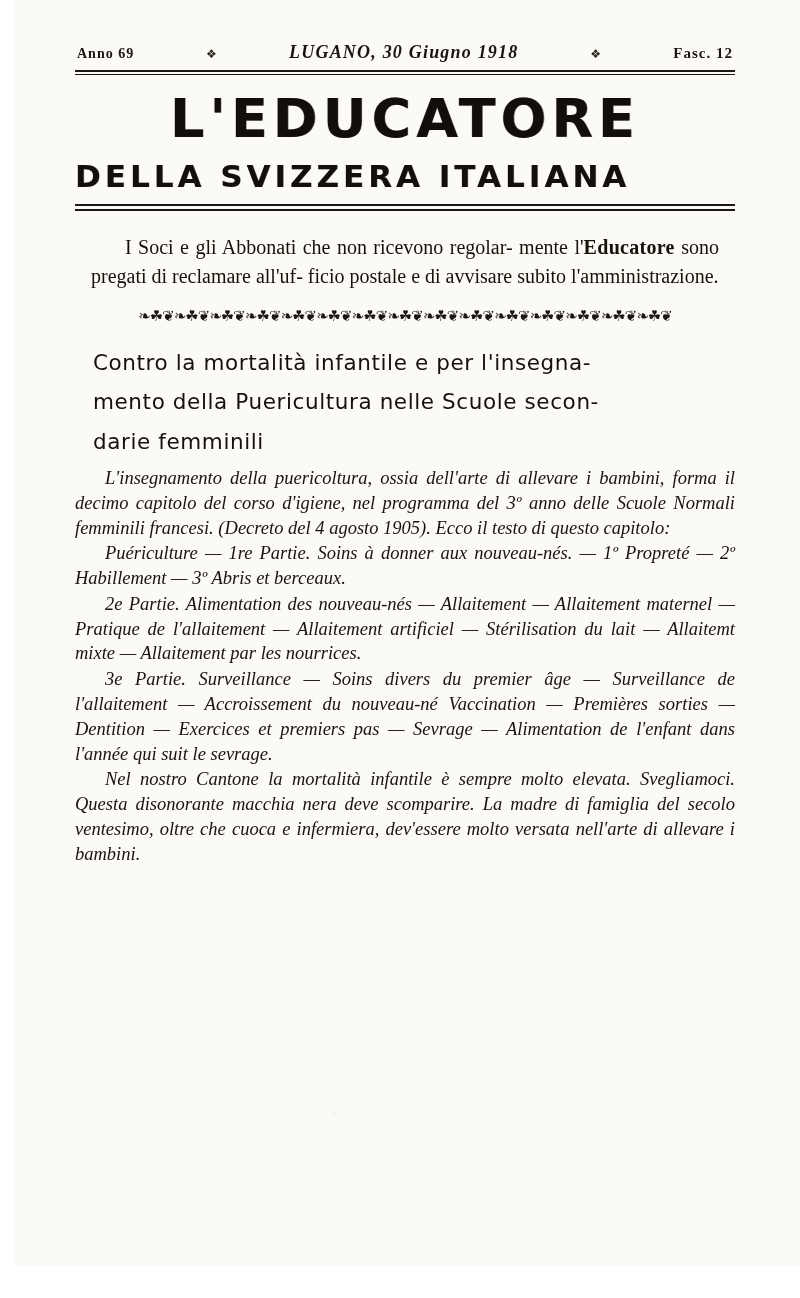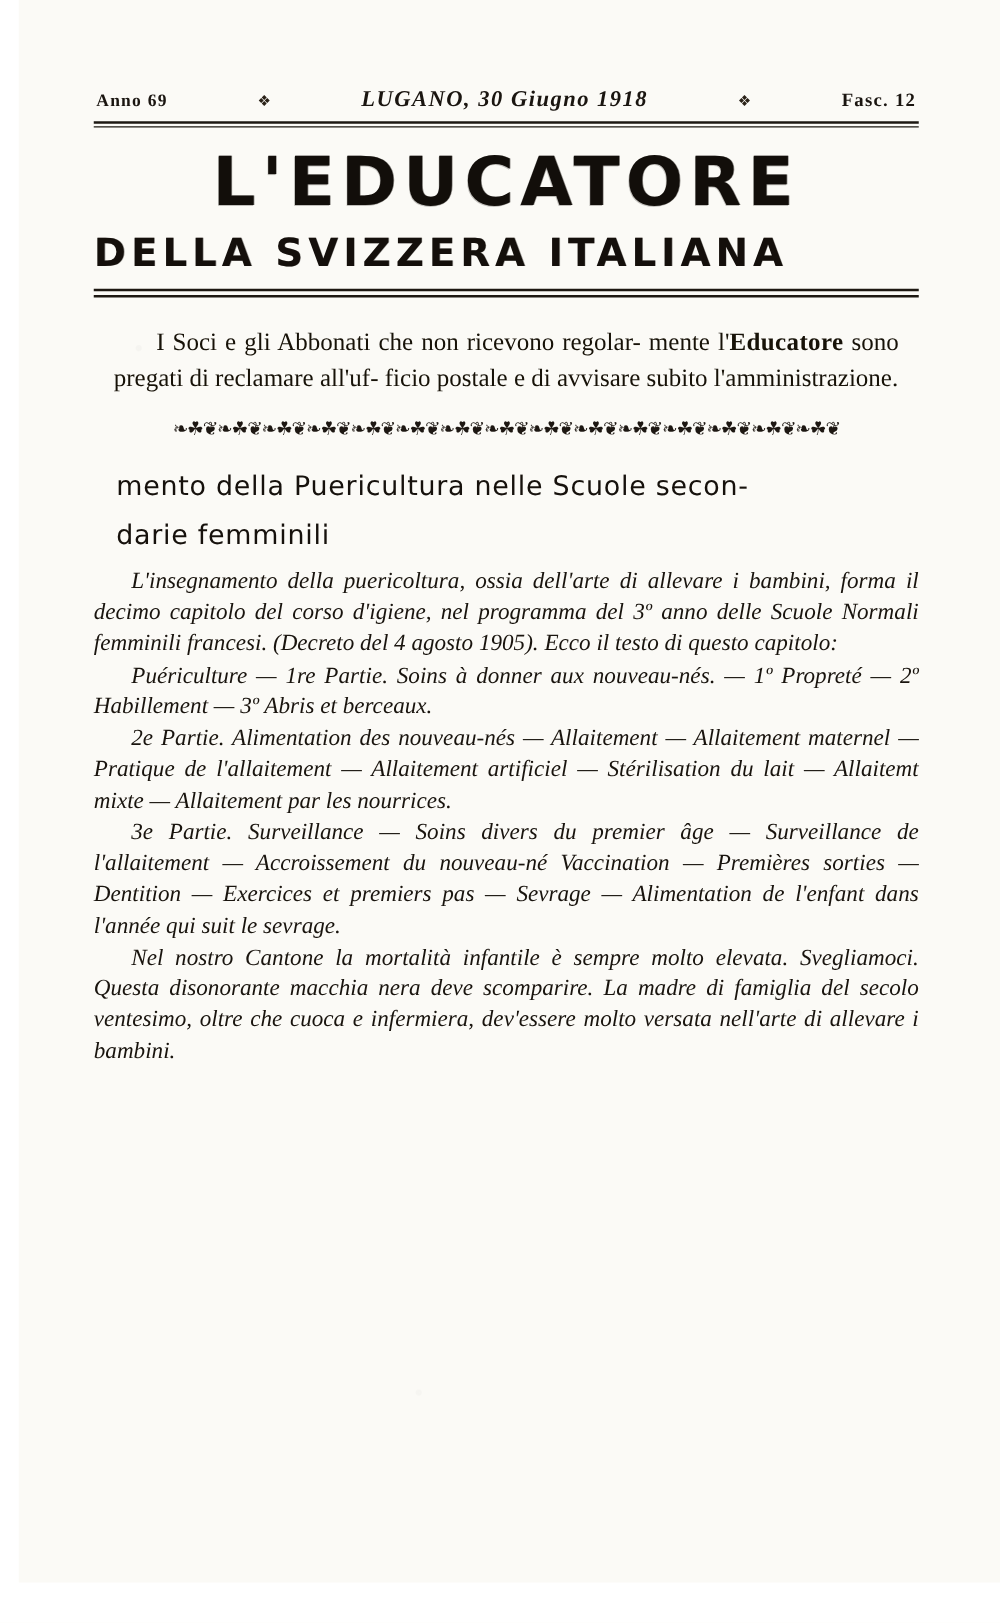--- a/index.html
+++ b/index.html
@@ -43,21 +43,20 @@
     letter-spacing: 0.5px;
     padding: 0 2px 6px 2px;
     color: #1a1510;
   }
   .issue-line .anno { font-weight: bold; font-size: 14px; letter-spacing: 1px; }
   .issue-line .place {
     font-style: italic;
     font-weight: bold;
     font-size: 18px;
     letter-spacing: 1.2px;
-    margin-top: 27px;
   }
   .issue-line .fasc { font-weight: bold; font-size: 15px; letter-spacing: 1px; }
   .orn-dot { font-size: 12px; color: #2a2218; }
 
   .rule-double {
     border-top: 2px solid #1d1812;
     border-bottom: 1px solid #1d1812;
     height: 2px;
     margin: 1px 0 14px 0;
   }
@@ -172,20 +171,21 @@
 
     <div class="notice">
       <span class="ind"></span><span>I Soci e gli Abbonati che non ricevono regolar-</span>
       <span>mente l'</span><b>Educatore</b><span> sono pregati di reclamare all'uf-</span>
       <span>ficio postale e di avvisare subito l'amministrazione.</span>
     </div>
 
     <div class="ornament">❧☘❦❧☘❦❧☘❦❧☘❦❧☘❦❧☘❦❧☘❦❧☘❦❧☘❦❧☘❦❧☘❦❧☘❦❧☘❦❧☘❦❧☘❦</div>
 
     <div class="article-title">
+      <span class="line">Contro la mortalità infantile e per l'insegna-</span>
       <span class="line">mento della Puericultura nelle Scuole secon-</span>
       <span class="line title-rule-wrap">
         <span>darie femminili</span>
         <span class="title-rule"></span>
       </span>
     </div>
 
     <div class="body-text">
       <p>L'insegnamento della puericoltura, ossia dell'arte di allevare i bambini, forma il decimo capitolo del corso d'igiene, nel programma del 3º anno delle Scuole Normali femminili francesi. (Decreto del 4 agosto 1905). Ecco il testo di questo capitolo:</p>
       <p>Puériculture — 1re Partie. Soins à donner aux nouveau-nés. — 1º Propreté — 2º Habillement — 3º Abris et berceaux.</p>

